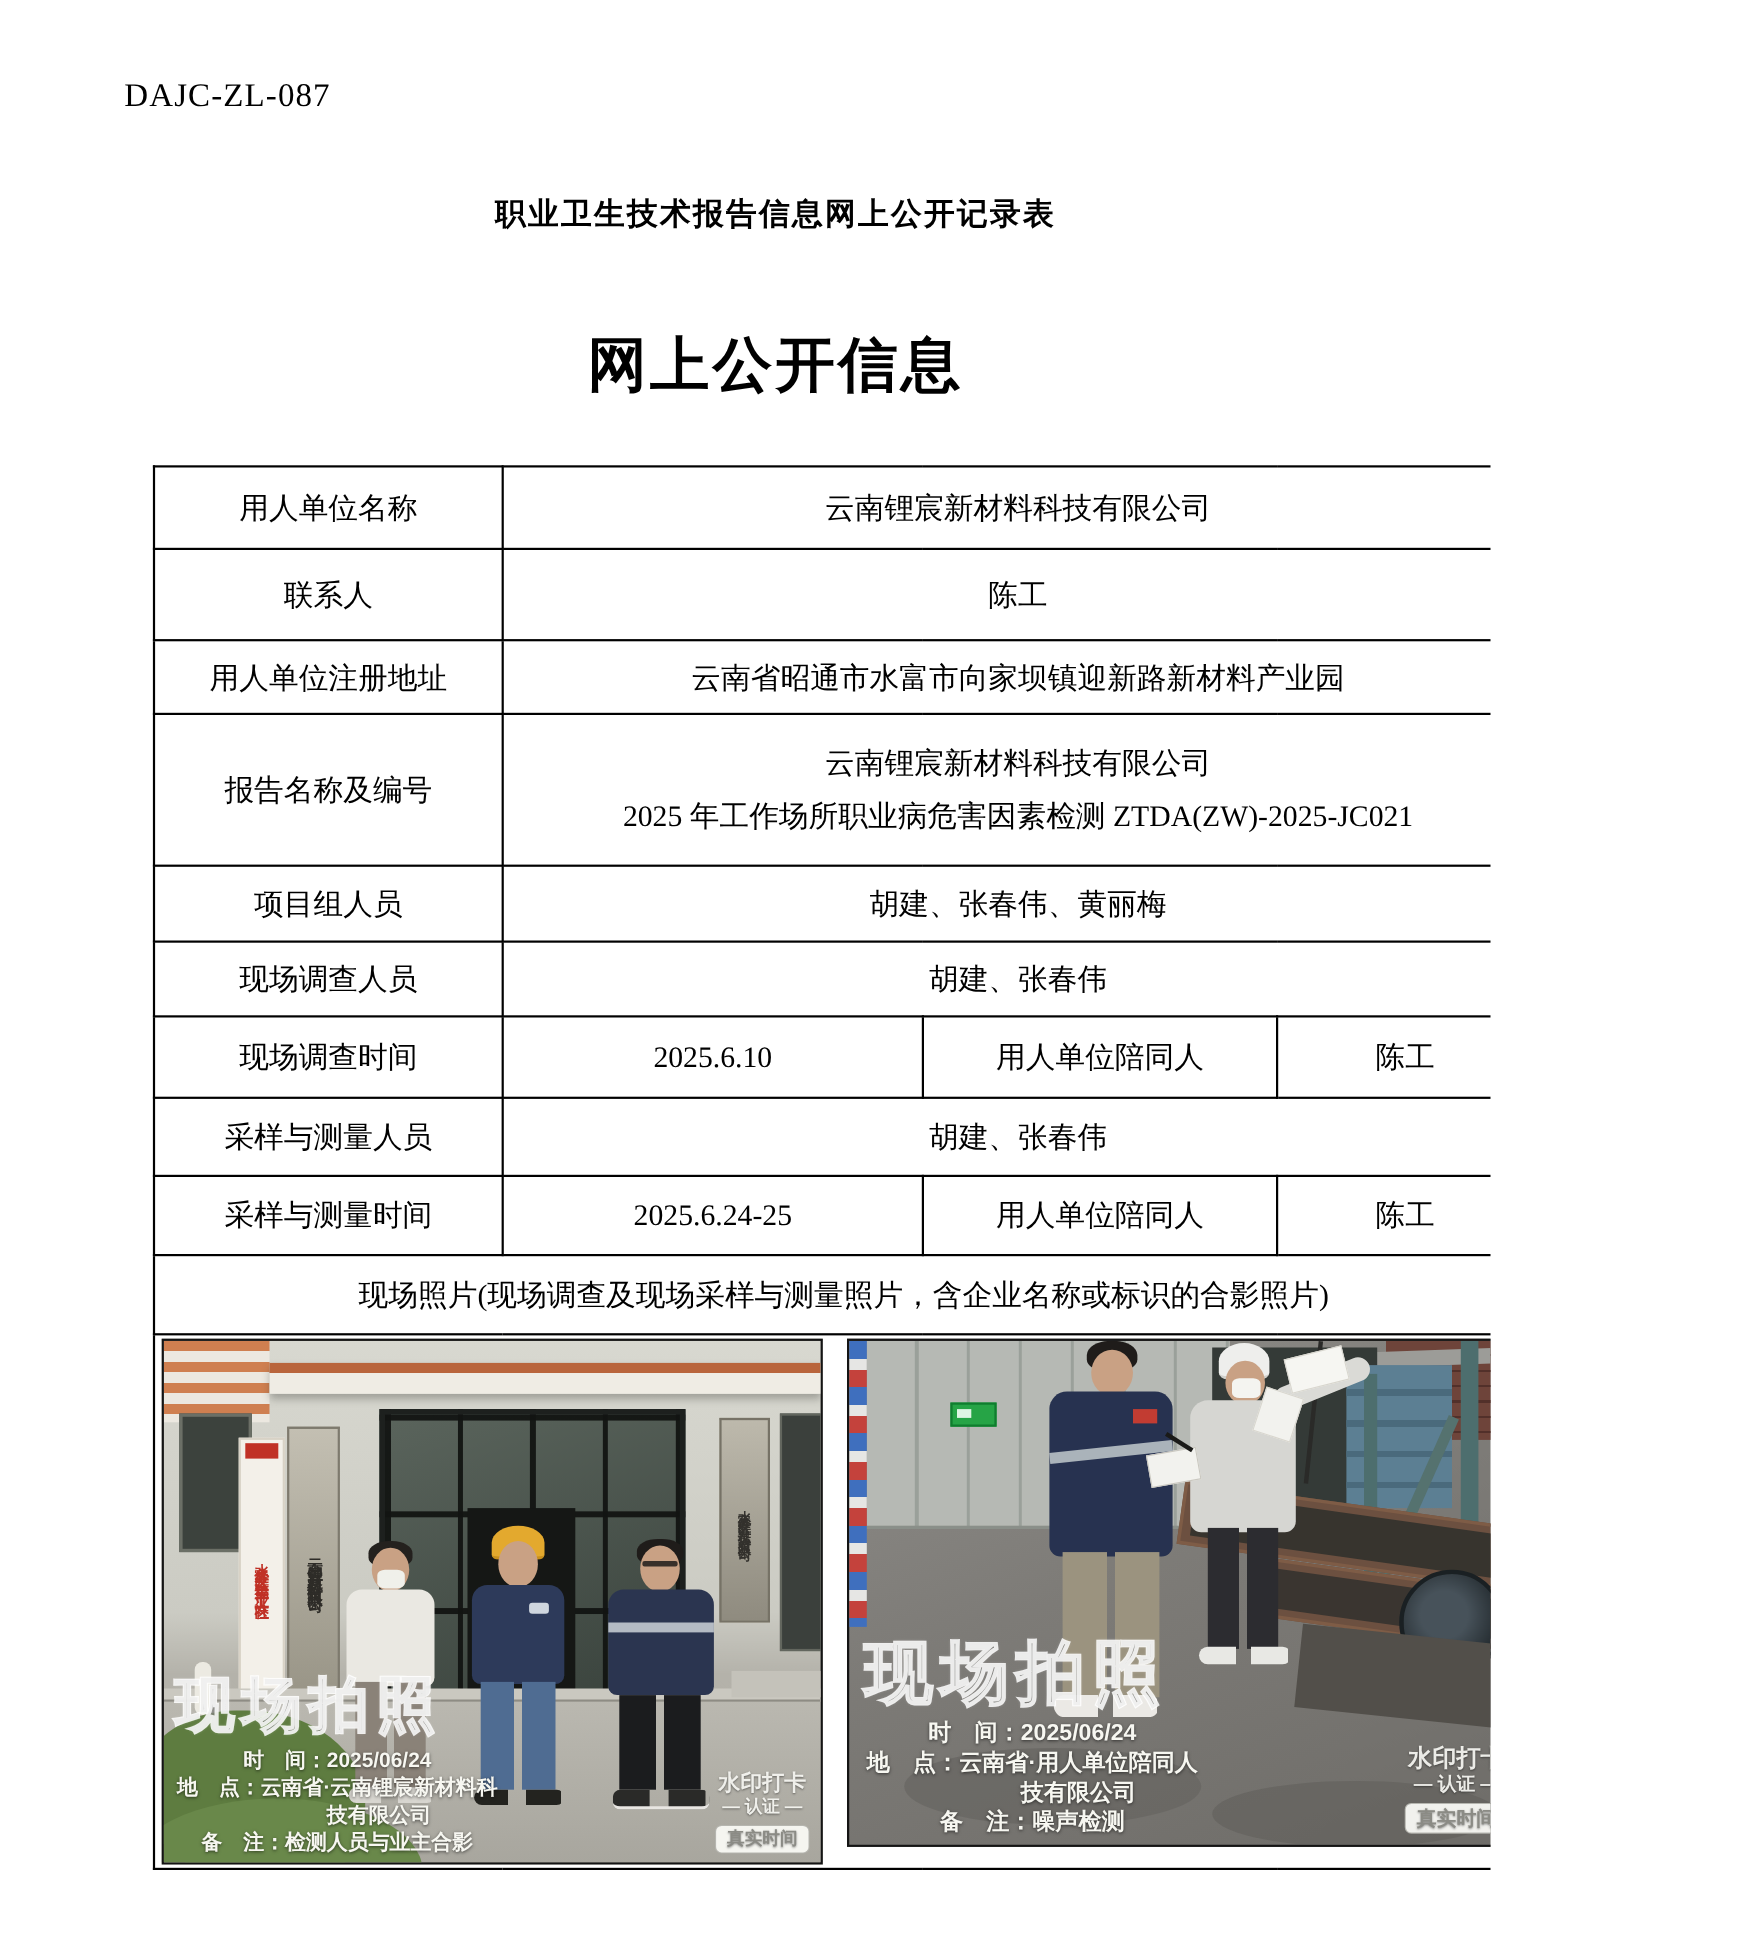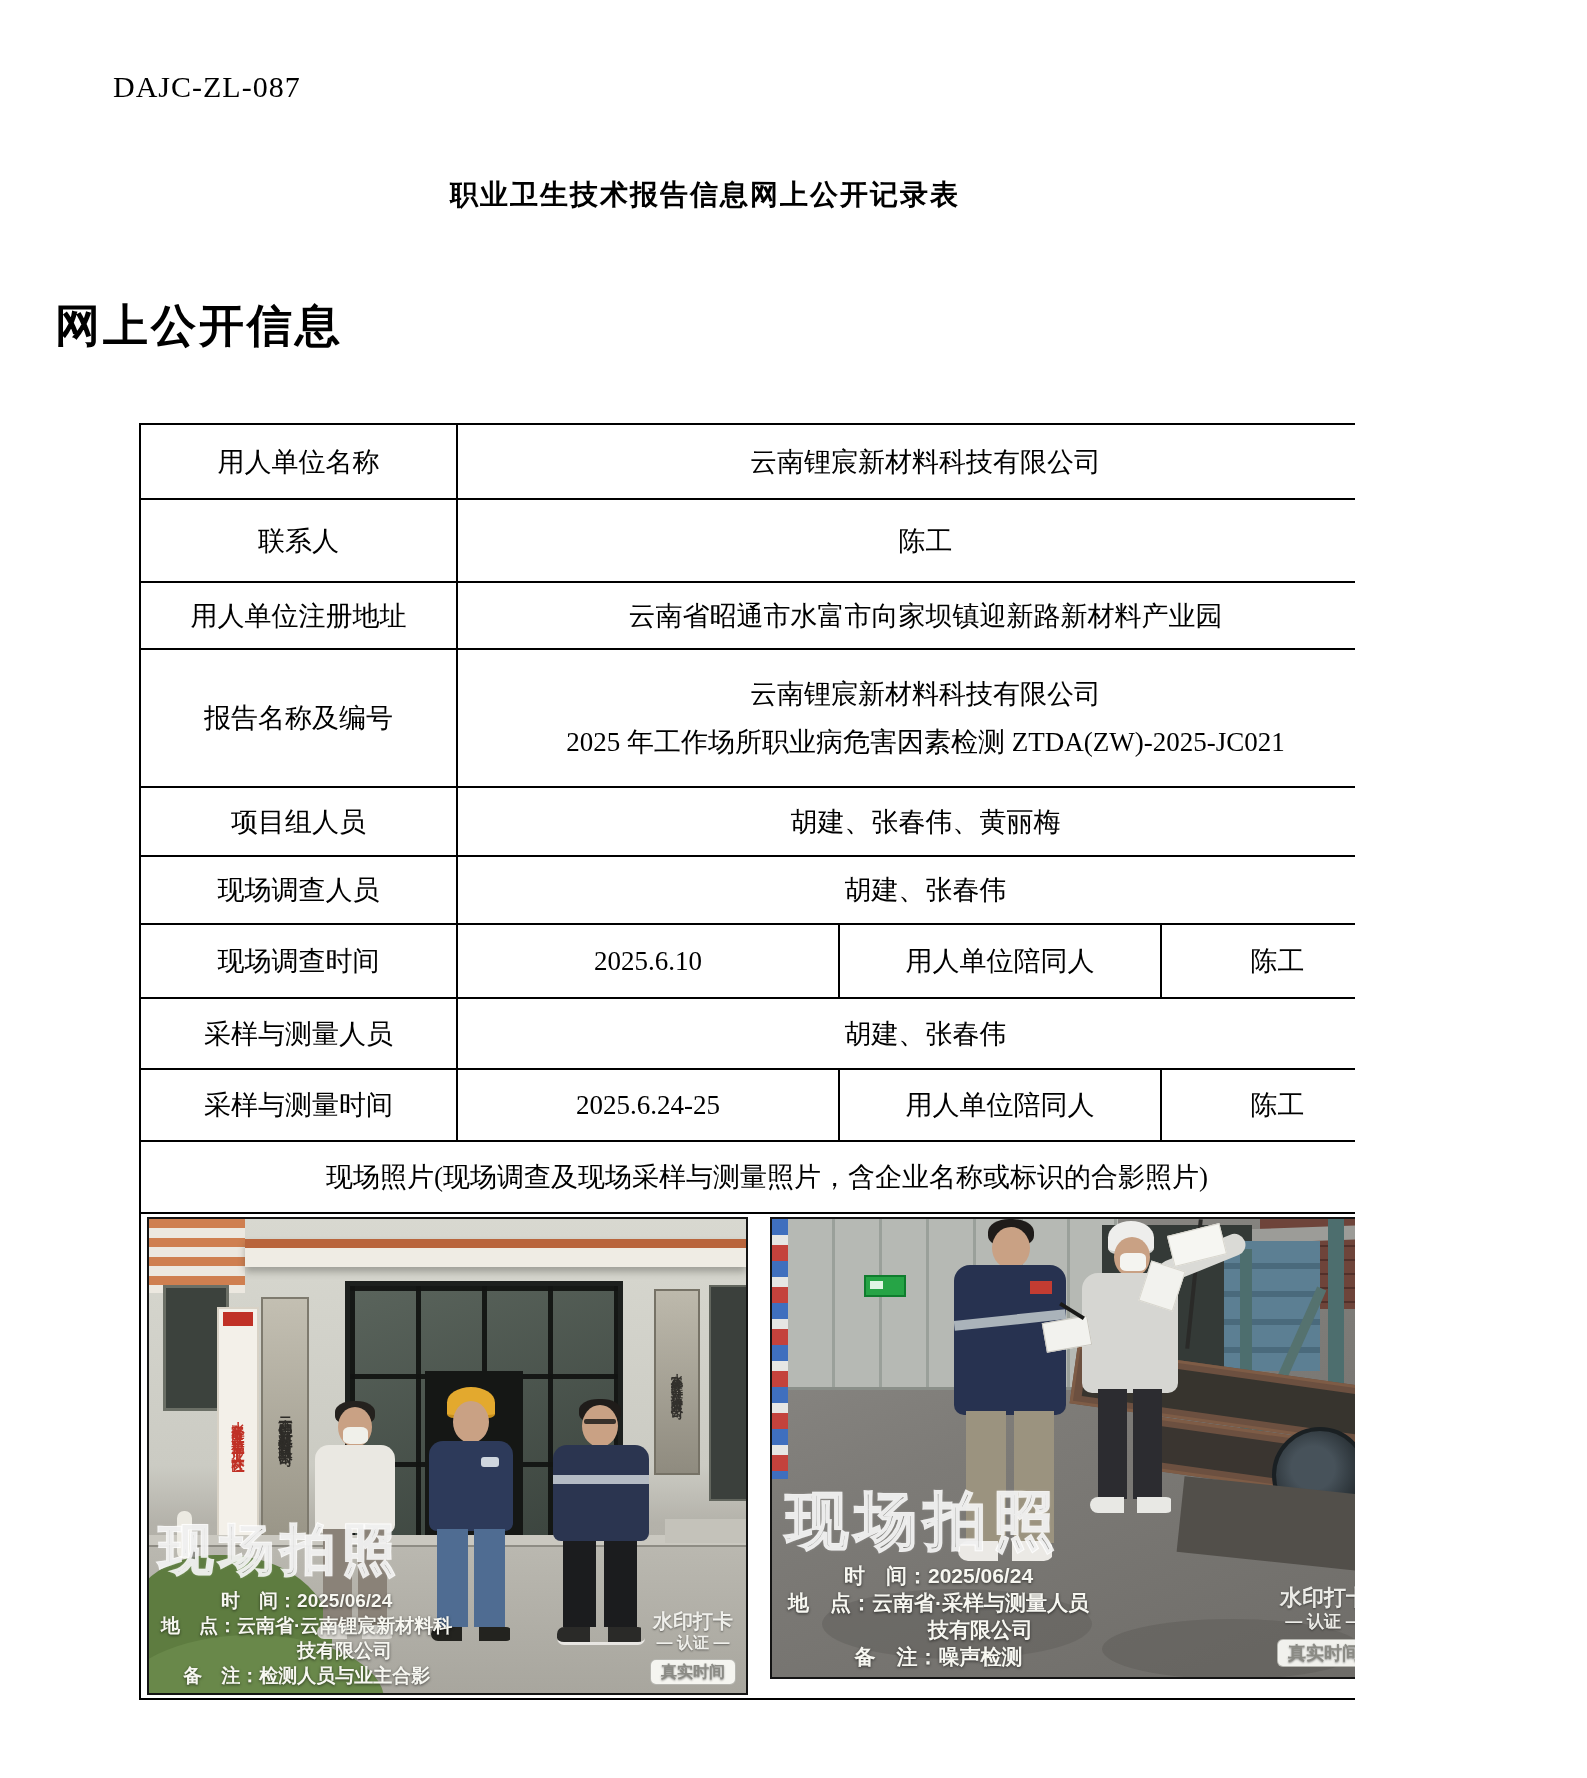--- a/index.html
+++ b/index.html
@@ -1,22 +1,22 @@
 <!DOCTYPE html>
 <html><head>
 <meta charset="utf-8">
 <style>
   html,body{margin:0;padding:0;background:#ffffff;}
   .page{position:relative;width:1355px;height:1778px;background:#fff;overflow:hidden;
         font-family:"Liberation Serif","DejaVu Serif",serif;color:#000;}
   .doc-code{position:absolute;left:113px;top:70px;font-size:30px;letter-spacing:1px;}
   .title{position:absolute;left:55px;top:176px;width:1300px;text-align:center;
          font-size:28px;font-weight:700;letter-spacing:2px;}
-  .subtitle{position:absolute;left:55px;top:296px;width:1300px;text-align:left;
-            font-size:45px;font-weight:700;letter-spacing:3px;}
+  .subtitle{position:absolute;left:55px;top:296px;width:1300px;text-align:center;
+            font-size:54px;font-weight:700;letter-spacing:3px;}
   table.report{position:absolute;left:139px;top:423px;width:1254px;border-collapse:collapse;table-layout:fixed;}
   table.report td{border:2px solid #000;text-align:center;vertical-align:middle;
                   font-size:27px;padding:0 4px;overflow:hidden;}
   td.note-cell{text-align:left;padding:0 8px;}
   td.photo-cell{padding:0;}
   .rline{line-height:1.2;}
   .rline-gap{margin-top:16px;}
   .photos{display:flex;justify-content:space-between;align-items:flex-start;padding:3px 2px;}
   .photo{position:relative;overflow:hidden;border:2px solid #141414;box-sizing:border-box;}
   .photo-left{width:601px;height:478px;background:linear-gradient(180deg,#d8d8d0 0%,#cbcbc3 52%,#b4b2aa 64%,#adaba3 100%);}
@@ -221,21 +221,21 @@
               <div class="pp" style="left:88px;top:62px;width:22px;height:13px;background:#c23c32;"></div>
               <div class="pp" style="left:102px;top:100px;width:44px;height:28px;background:#f2f2ee;border:1px solid #cac8c0;transform:rotate(-10deg);"></div>
               <div class="pp" style="left:116px;top:90px;width:28px;height:4px;background:#1a1a18;transform:rotate(32deg);"></div>
               <div class="pp" style="left:24px;top:192px;width:88px;height:132px;background:linear-gradient(90deg,#9b937f 0 46%,transparent 46% 54%,#9b937f 54%);"></div>
               <div class="pp" style="left:16px;top:322px;width:96px;height:20px;background:linear-gradient(90deg,#ebe9e5 0 42%,transparent 42% 56%,#ebe9e5 56% 98%,transparent 98%);border-radius:10px;"></div>
             </div>
 
             <div class="wm-title" style="left:14px;bottom:114px;font-size:62px;">现场拍照</div>
             <div class="wm-info" style="left:16px;bottom:7px;font-size:21px;line-height:27px;">
               <div>时　间：2025/06/24</div>
-              <div>地　点：云南省·采样与测量人员</div>
+              <div>地　点：云南省·用人单位陪同人</div>
               <div class="ind">技有限公司</div>
               <div>备　注：噪声检测</div>
             </div>
             <div class="wm-stamp" style="right:14px;bottom:10px;font-size:22px;line-height:24px;">
               <div>水印打卡</div>
               <div style="font-size:17px;">— 认证 —</div>
               <div class="wm-badge" style="font-size:18px;">真实时间</div>
             </div>
           </div>
 

